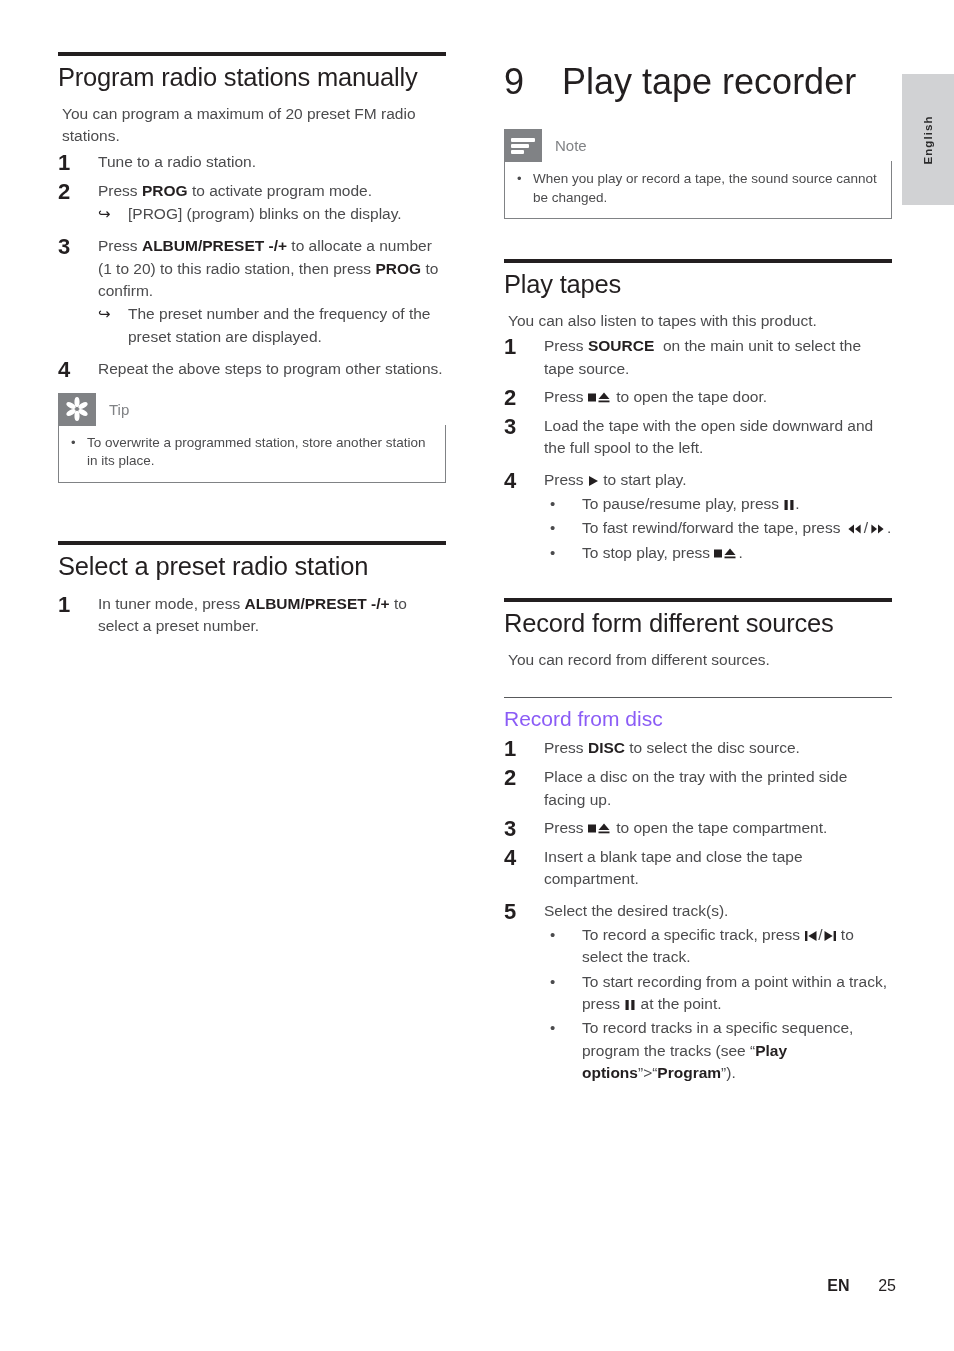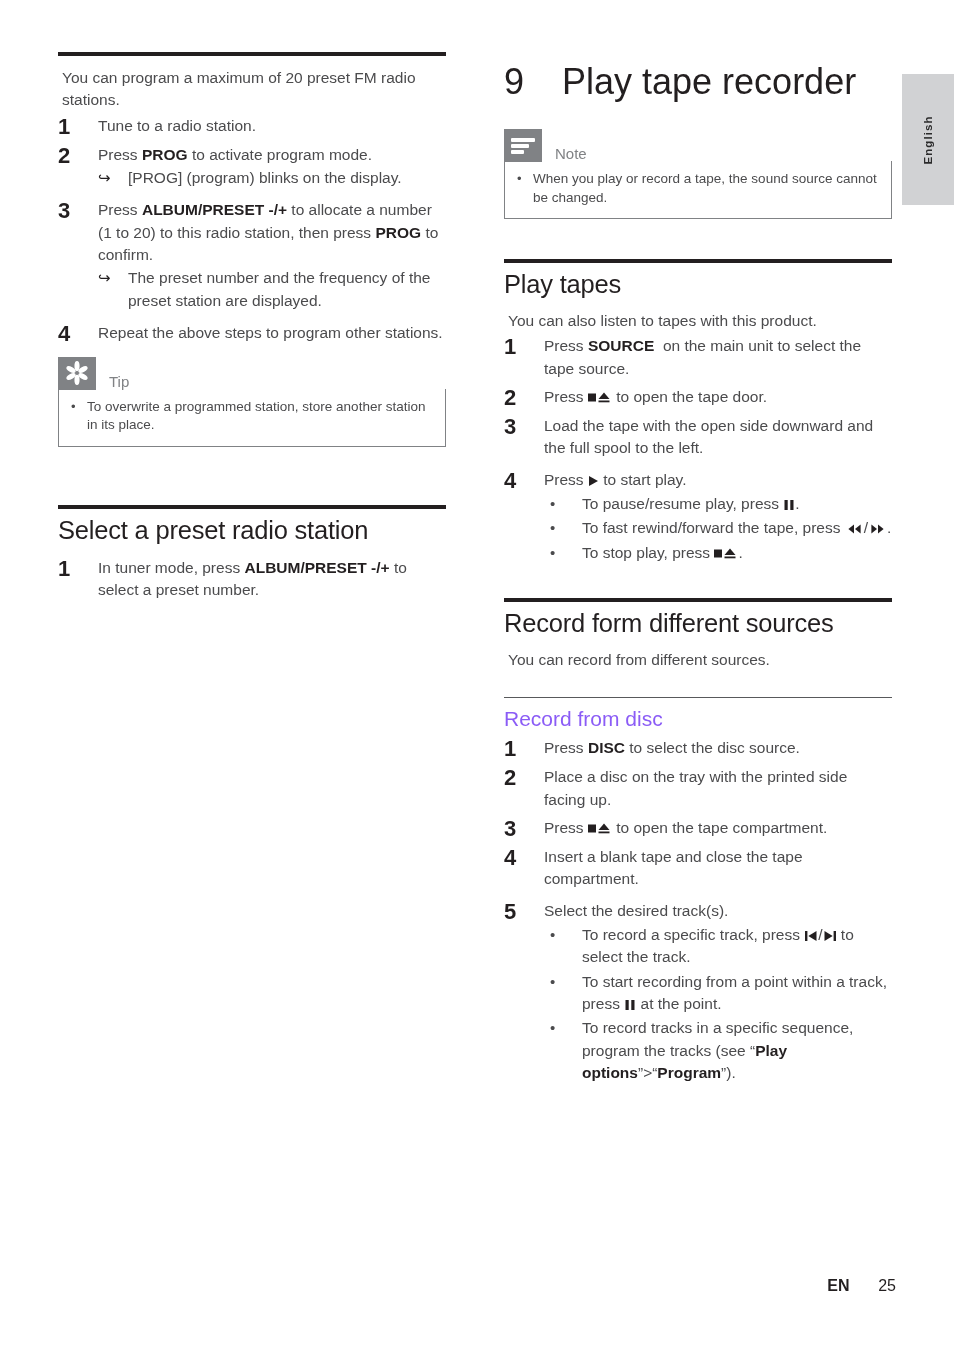--- a/index.html
+++ b/index.html
@@ -172,21 +172,21 @@
     box-sizing: border-box;
   }
 
   
   .callout {
     margin-top: 12px;
     width: 100%;
   }
   .callout-head {
     display: flex;
-    align-items: flex-end;
+    align-items: center;
     height: 33px;
   }
   .callout-icon {
     width: 38px;
     height: 33px;
     background: #808285;
     flex: 0 0 38px;
     position: relative;
   }
   .callout-label {
@@ -272,20 +272,21 @@
 
 <div class="page">
 
   <div class="lang-tab">
     <span class="lang-tab-label">English</span>
   </div>
 
   <div class="col col-left" style="top:52px;">
 
     <div class="rule-thick"></div>
+    <h2 class="section">Program radio stations manually</h2>
 
     <p class="body">You can program a maximum of 20 preset FM radio stations.</p>
 
     <ol class="steps">
 
       <li>
         <span class="step-num">1</span>
         <span class="step-body">Tune to a radio station.</span>
       </li>
 

